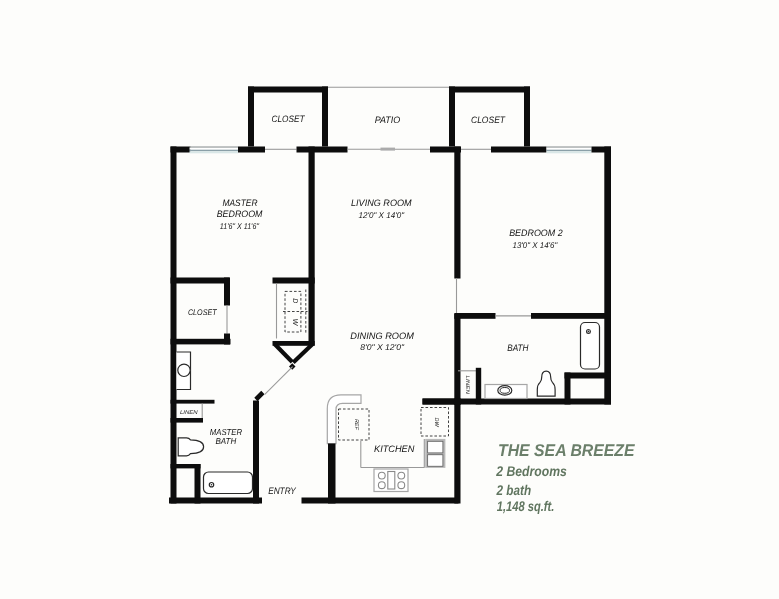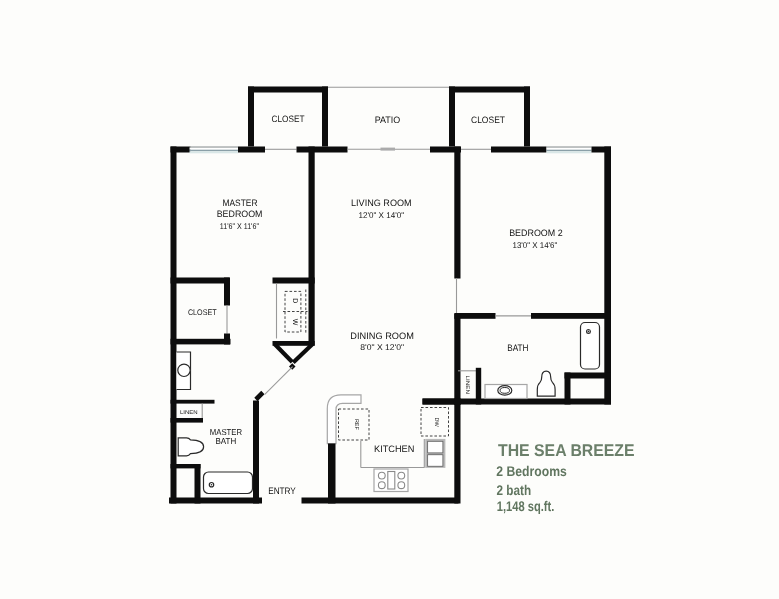--- a/index.html
+++ b/index.html
@@ -1,16 +1,16 @@
 <!DOCTYPE html>
 <html><head>
 <meta charset="utf-8">
 <style>
   html,body{margin:0;padding:0;background:#fdfdfb;}
-  .wrap{width:779px;height:599px;position:relative;overflow:hidden;}
+  .wrap{width:779px;height:599px;position:relative;overflow:hidden;font-style:italic;}
   svg{display:block;}
   text{font-family:"Liberation Sans",sans-serif;text-rendering:geometricPrecision;}
   .lbl{fill:#141414;font-size:9.3px;font-weight:400;}
   .dim{fill:#141414;font-size:8.4px;font-weight:400;}
   .sm{fill:#141414;font-size:5.5px;font-weight:400;}
   .wall{fill:#0d0d0d;}
   .thin{stroke:#999;stroke-width:1.1;fill:none;}
   .fix{stroke:#2a2a2a;stroke-width:1.2;fill:#fff;}
   .cnt{stroke:#a6a6a6;stroke-width:1.2;fill:#fff;}
   .dash{stroke:#2e2e2e;stroke-width:0.9;fill:none;stroke-dasharray:2.6 1.9;}

